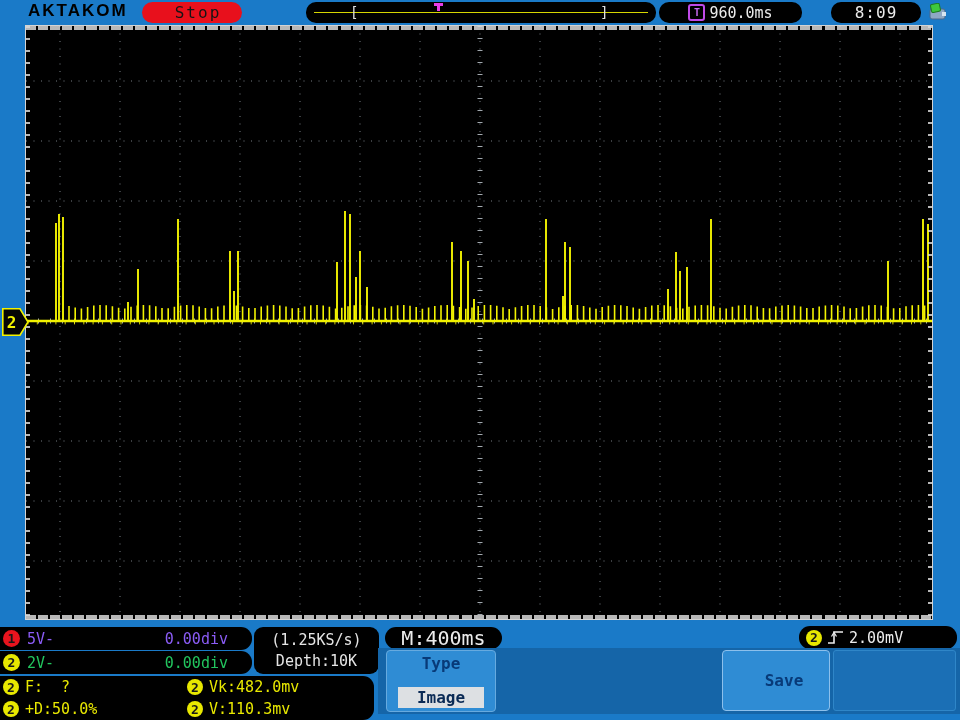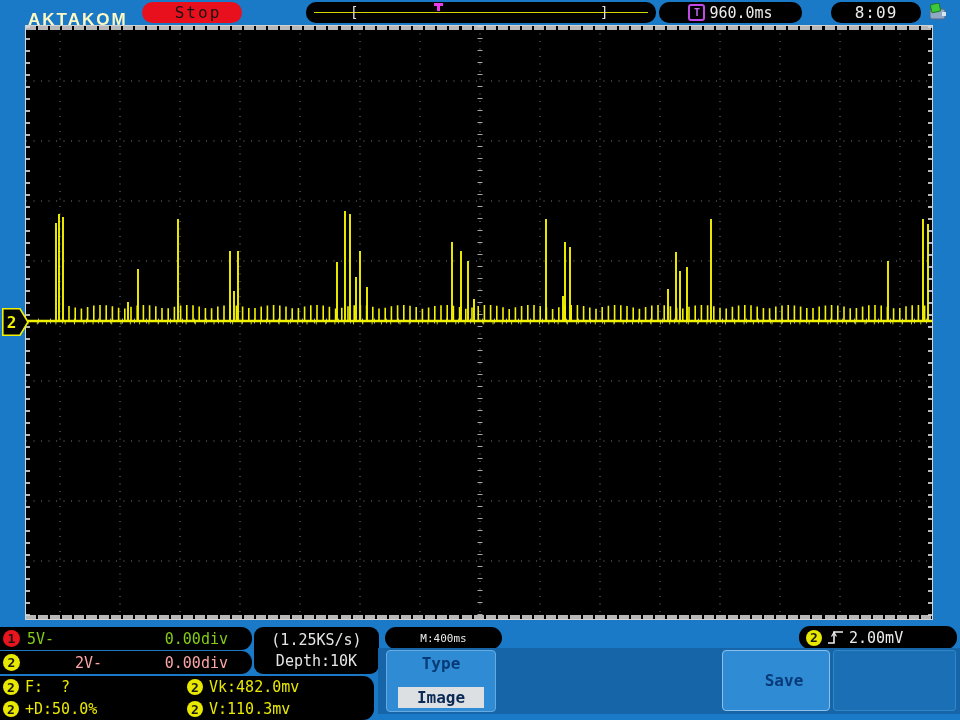--- a/index.html
+++ b/index.html
@@ -1,22 +1,22 @@
 <!DOCTYPE html>
 <html><head>
 <meta charset="utf-8">
 <style>
   html,body{margin:0;padding:0;background:#444;}
   #root{position:relative;width:960px;height:720px;background:#1A7AC8;overflow:hidden;
         font-family:"DejaVu Sans Mono",monospace;}
   .abs{position:absolute;box-sizing:border-box;}
 
   
-  .brand{left:28px;top:10px;font-family:"Liberation Sans",sans-serif;font-weight:bold;
-         font-size:17px;letter-spacing:2px;color:#fef9c3;}
+  .brand{left:28px;top:1px;font-family:"Liberation Sans",sans-serif;font-weight:bold;
+         font-size:17px;letter-spacing:2px;color:#000000;}
   .pill{position:absolute;box-sizing:border-box;background:#000;border-radius:11px;color:#ECECEC;
         font-size:15px;display:flex;align-items:center;justify-content:center;}
   .stop-pill{left:142px;top:2px;width:100px;height:21px;background:#E8101C;color:#151515;
              font-size:16px;letter-spacing:2px;padding-left:12px;}
   .trigbar{left:306px;top:2px;width:350px;height:21px;border-radius:10px;}
   .trigline{position:absolute;left:8px;right:8px;top:10px;height:1px;background:#D6D600;}
   .bracket{position:absolute;top:2px;color:#E0E0E0;font-size:14px;line-height:16px;}
   .tmark{position:absolute;left:128px;top:1px;width:9px;}
   .tmark .tbar{display:block;width:9px;height:3px;background:#E83CE8;}
   .tmark .tstem{display:block;width:3px;height:5px;background:#E83CE8;margin:0 auto;}
@@ -35,26 +35,26 @@
   .tick-left{left:0;} .tick-right{right:0;}
   #scope-svg{position:absolute;left:0;top:0;width:100%;height:100%;}
   .chmark{left:2px;top:308px;width:27px;height:28px;z-index:6;}
 
   
   .ch-row{left:0;height:23px;width:252px;background:#000;border-radius:0 11px 11px 0;
           display:flex;align-items:center;gap:7px;padding-left:3px;font-size:15px;}
   .badge{width:17px;height:17px;border-radius:50%;font-size:13px;font-weight:bold;color:#181818;
          display:flex;align-items:center;justify-content:center;flex:none;}
   .badge.red{background:#E8141E;} .badge.yel{background:#E8E800;}
-  .red-t{color:#84cc16;} .yel-t{color:#fca5a5;margin-left:48px;} .wht-t{color:#ECECEC;}
+  .red-t{color:#8b5cf6;} .yel-t{color:#22c55e;} .wht-t{color:#ECECEC;}
   .ch-val{margin-left:auto;margin-right:24px;}
   .acq{left:254px;top:627px;width:125px;height:47px;background:#000;border-radius:9px;
        display:flex;flex-direction:column;align-items:center;justify-content:center;gap:3px;
        color:#e5e5e5;font-size:15px;}
-  .mpill{left:385px;top:627px;width:117px;height:22px;font-size:11px;}
+  .mpill{left:385px;top:627px;width:117px;height:22px;font-size:20px;}
   .trigpill{left:799px;top:626px;width:158px;height:23px;gap:5px;padding:0 7px;border-radius:11px;
             justify-content:flex-start;}
   .meas{left:0;top:676px;width:374px;height:44px;background:#000;border-radius:0 11px 11px 0;
         display:grid;grid-template-columns:184px 1fr;grid-auto-rows:22px;align-items:center;padding-left:3px;}
   .mitem{display:flex;align-items:center;gap:6px;color:#E8E800;font-size:15px;white-space:pre;}
 
   
   .menustrip{left:378px;top:648px;width:582px;height:66px;background:#1565A8;}
   .typebtn{left:386px;top:650px;width:110px;height:62px;background:#2F8CD4;border:1px solid #66AADF;
            border-radius:4px;display:flex;flex-direction:column;align-items:center;justify-content:center;gap:14px;}

